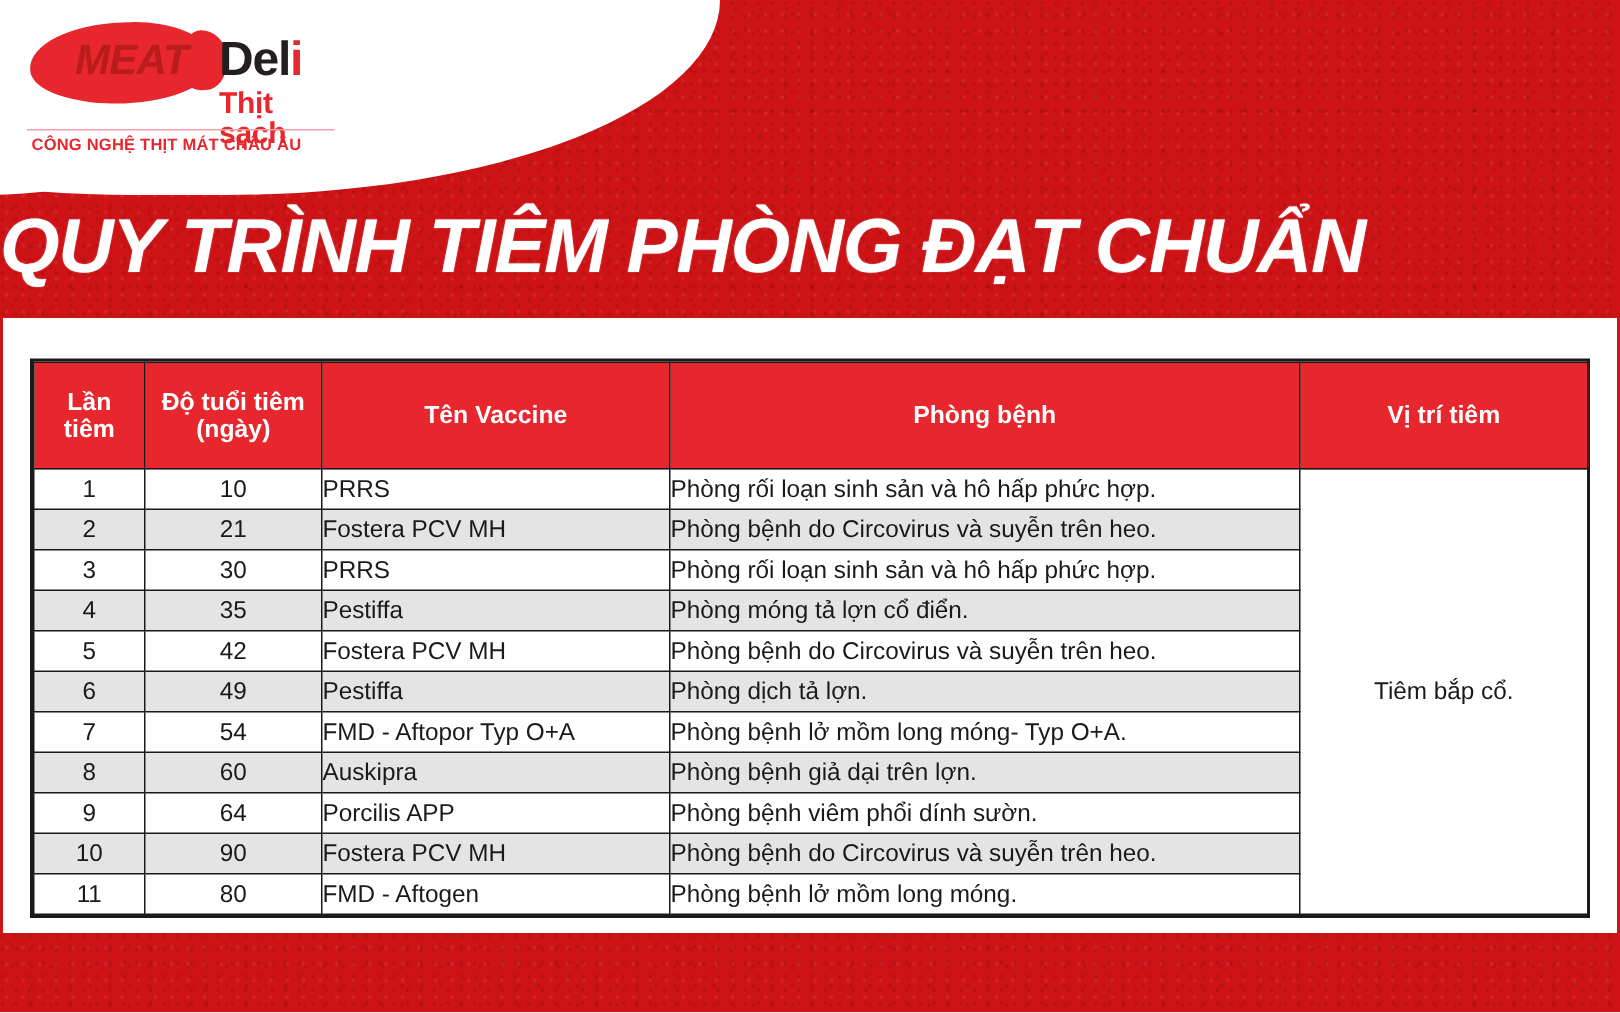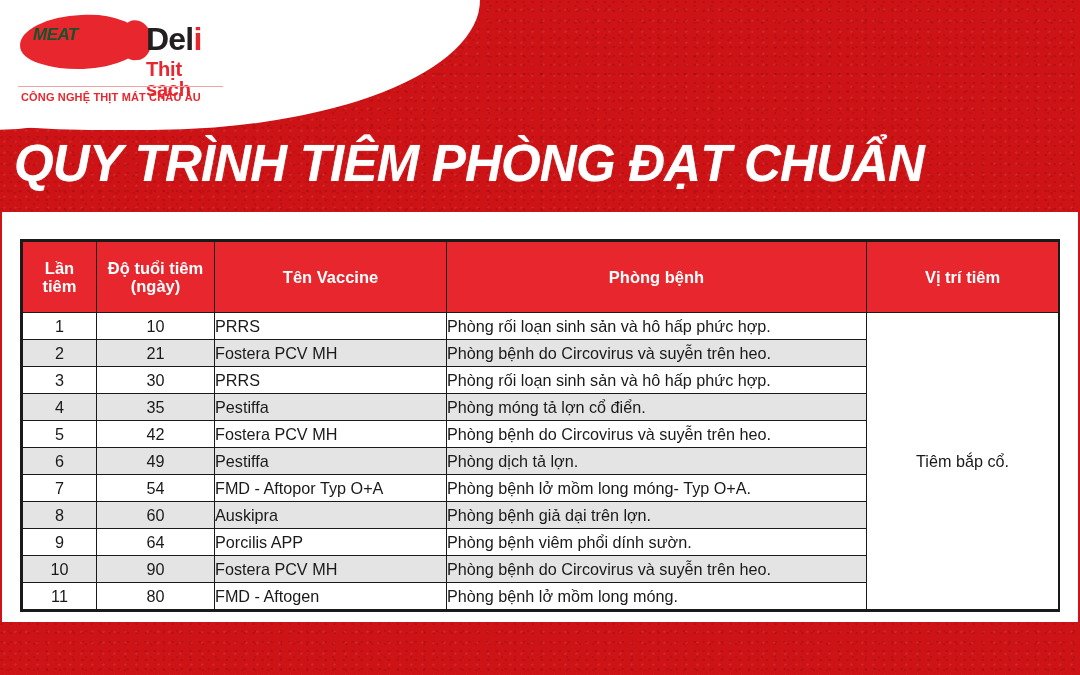--- a/index.html
+++ b/index.html
@@ -79,23 +79,23 @@
   .logo-blob::after {
     content: "";
     position: absolute;
     right: -9px; top: 7px;
     width: 30px; height: 40px;
     background: #e8262d;
     border-radius: 50% 62% 54% 46% / 58% 50% 50% 42%;
   }
   .logo-meat {
     position: absolute;
-    left: 15px; top: 14px;
-    color: #14532d;
-    font-size: 17px;
+    left: 32px; top: 14px;
+    color: #b91c1c;
+    font-size: 28px;
     font-weight: bold;
     font-style: italic;
     letter-spacing: -0.5px;
     line-height: 1;
     z-index: 2;
   }
   .logo-deli {
     position: absolute;
     left: 128px; top: 11px;
     color: #231f20;
@@ -129,21 +129,21 @@
     font-size: 11px;
     font-weight: bold;
     letter-spacing: 0.15px;
     line-height: 1;
     white-space: nowrap;
   }
 
   
   .headline {
     position: absolute;
-    left: 14px;
+    left: 0;
     top: 138px;
     width: 871px;
     text-align: center;
     color: #ffffff;
     font-size: 51px;
     font-weight: bold;
     font-style: italic;
     letter-spacing: -0.8px;
     line-height: 1;
     white-space: nowrap;

